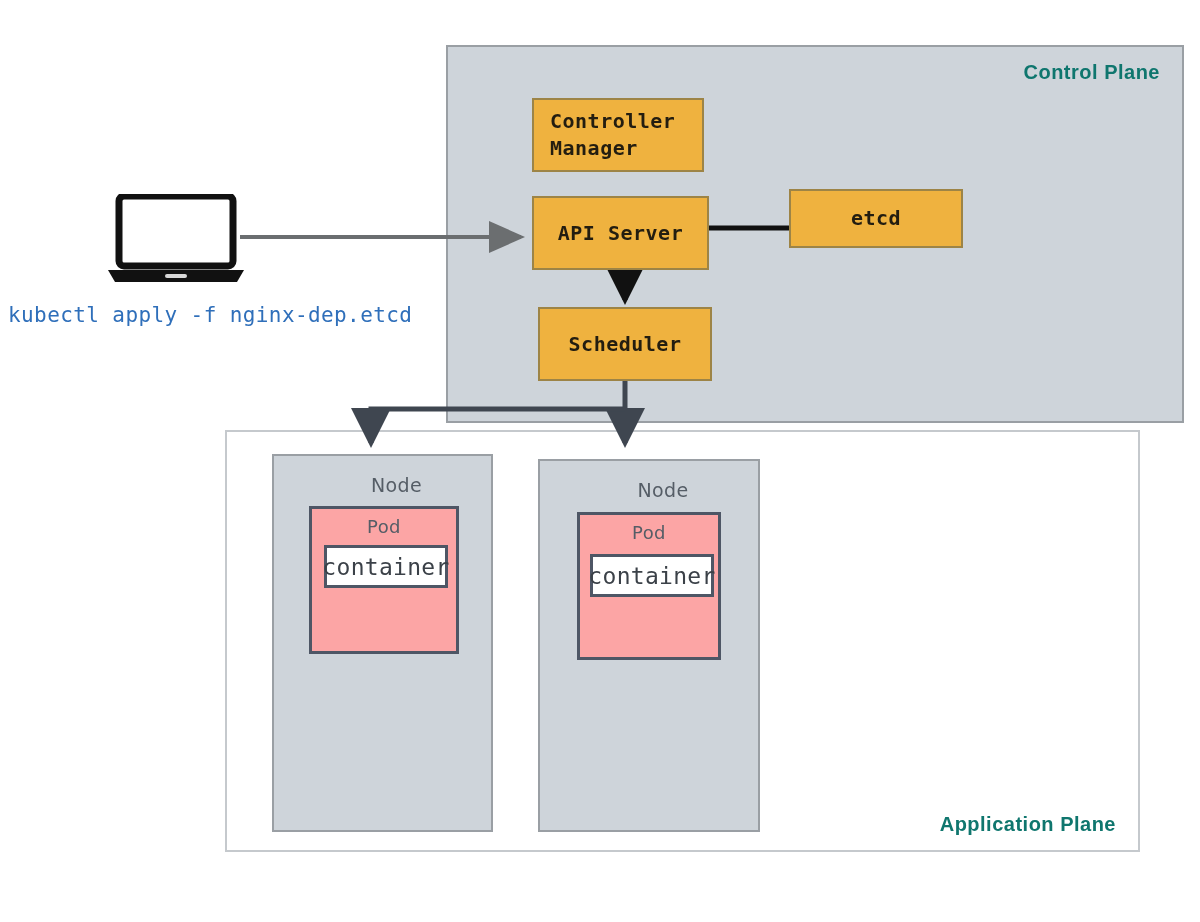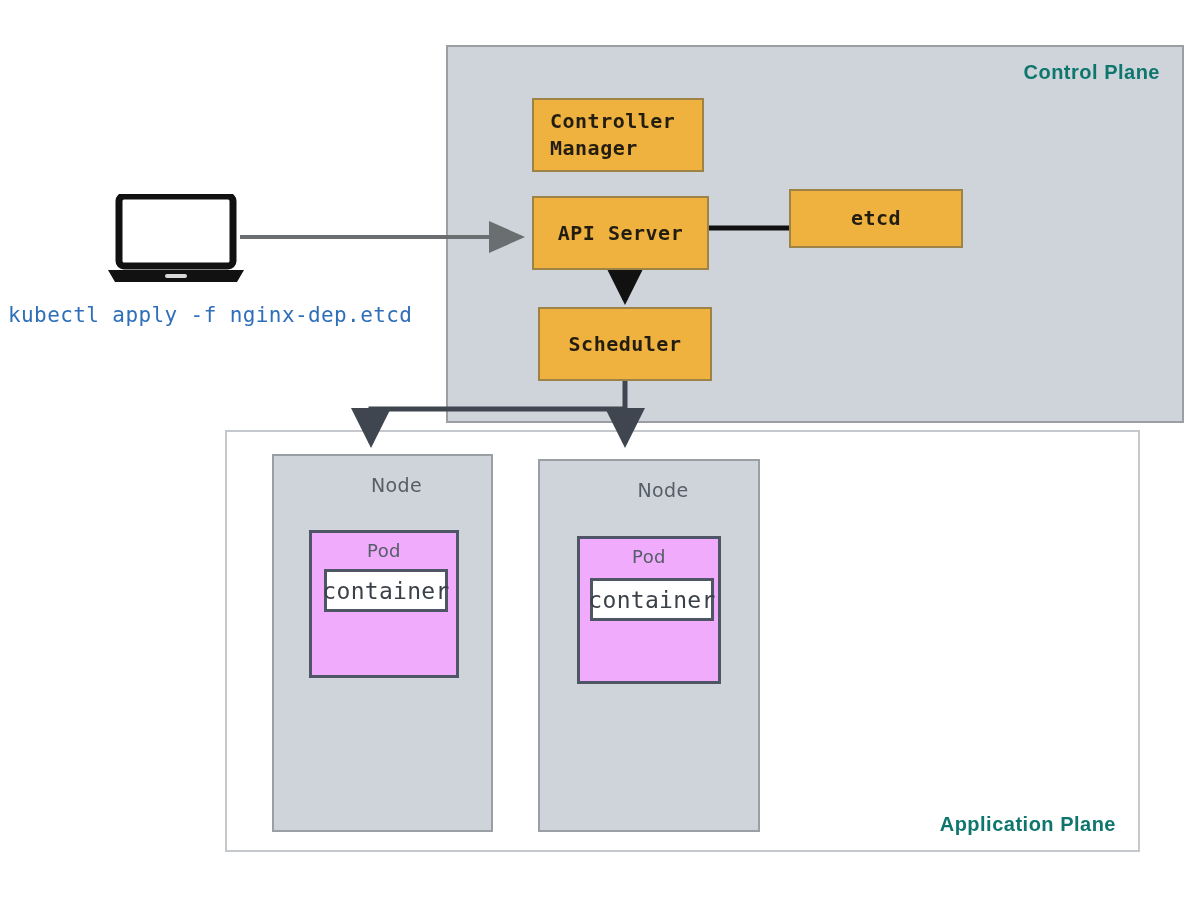--- a/index.html
+++ b/index.html
@@ -90,24 +90,23 @@
     right: 0;
     text-align: center;
     font-family: "DejaVu Sans", sans-serif;
     font-size: 19px;
     color: #555d66;
     letter-spacing: 0.4px;
     margin-left: 28px;
   }
   .pod-box {
     position: absolute;
-    background: #f0abfc;
+    background: #fca5a5;
     border: 3px solid #4e5665;
     box-sizing: border-box;
-    margin-top: 24px;
   }
   #pod-1 { left: 35px; top: 50px; width: 150px; height: 148px; }
   #pod-2 { left: 37px; top: 51px; width: 144px; height: 148px; }
 
   .pod-label {
     position: absolute;
     top: 7px;
     left: 0;
     right: 0;
     text-align: center;

